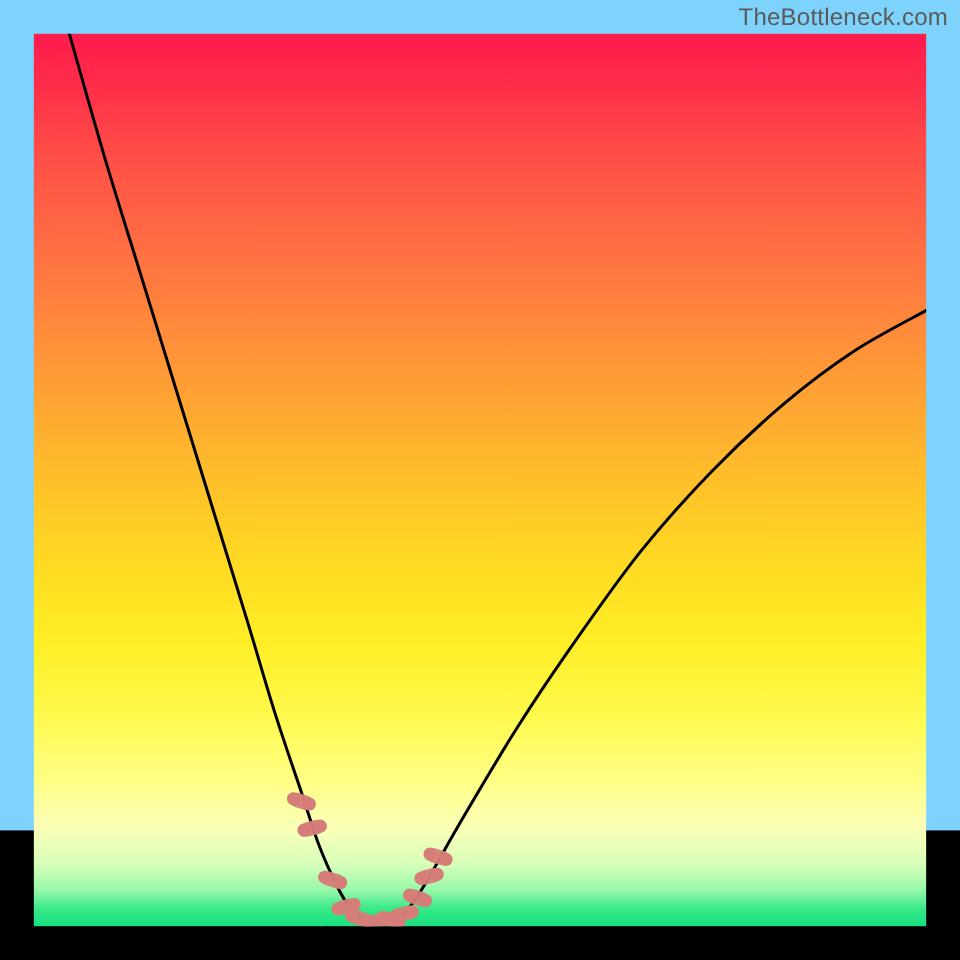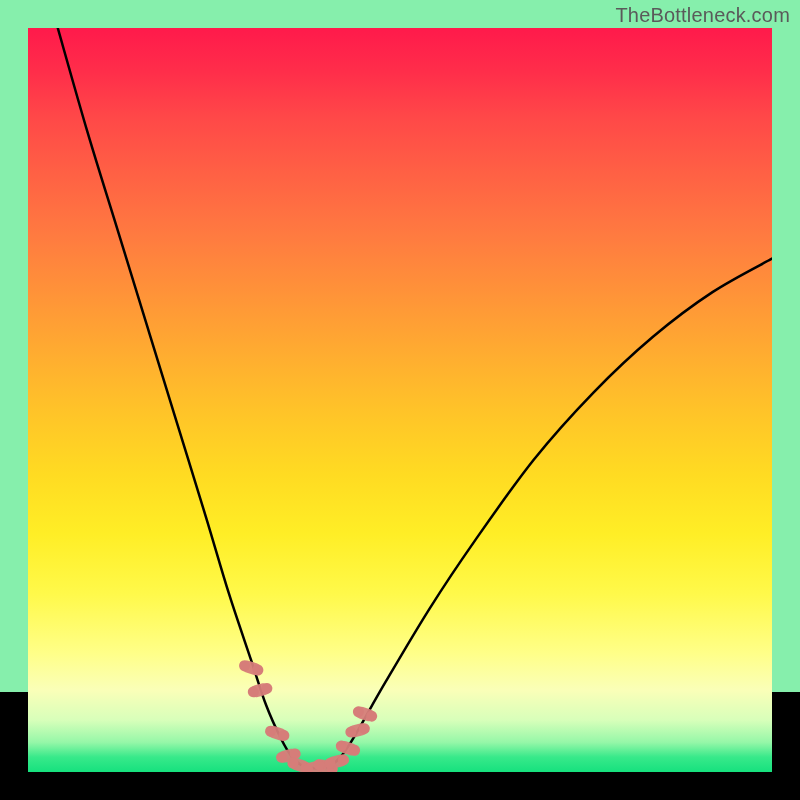--- a/index.html
+++ b/index.html
@@ -8,21 +8,21 @@
     width: 800px;
     height: 800px;
     background: #000;
     overflow: hidden;
     font-family: Arial, Helvetica, sans-serif;
   }
   .frame {
     position: absolute;
     left: 0; top: 0;
     width: 800px; height: 692px;
-    background: #86efac;
+    background: #7dd3fc;
     text-align: right;
   }
   .plot {
     position: absolute;
     left: 28px;
     top: 28px;
     width: 744px;
     height: 744px;
     overflow: hidden;
   }

